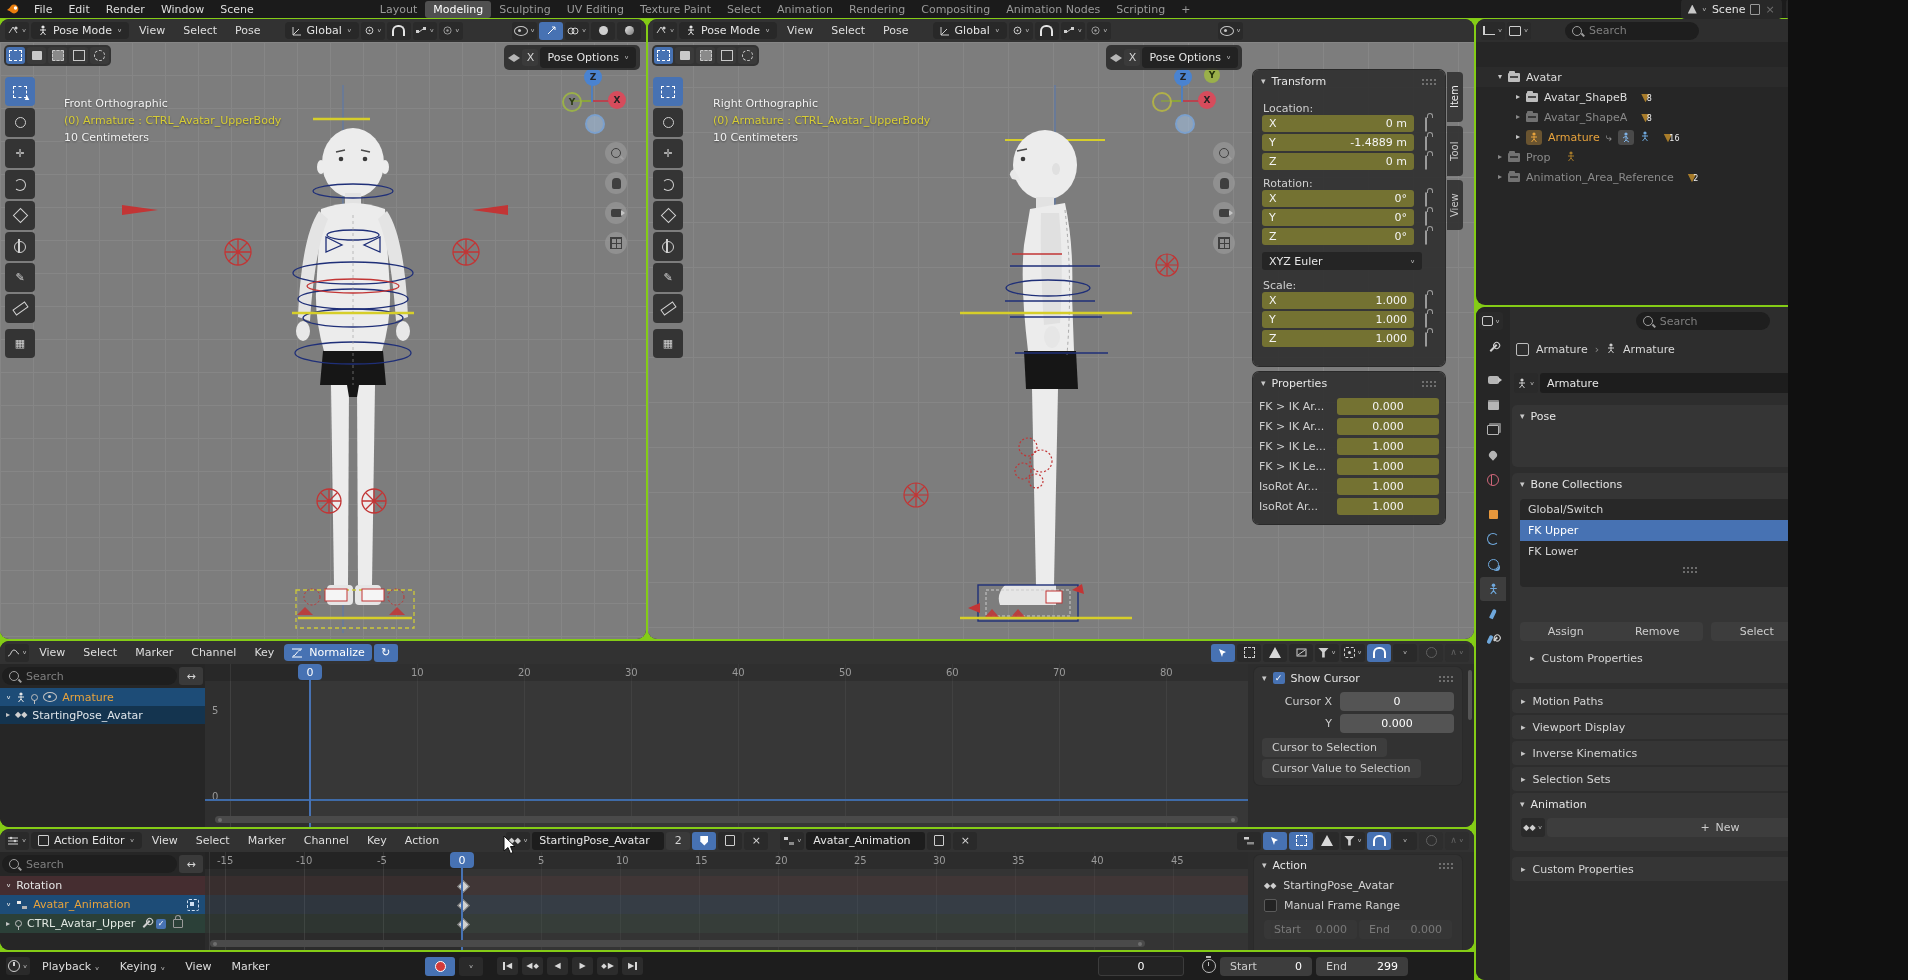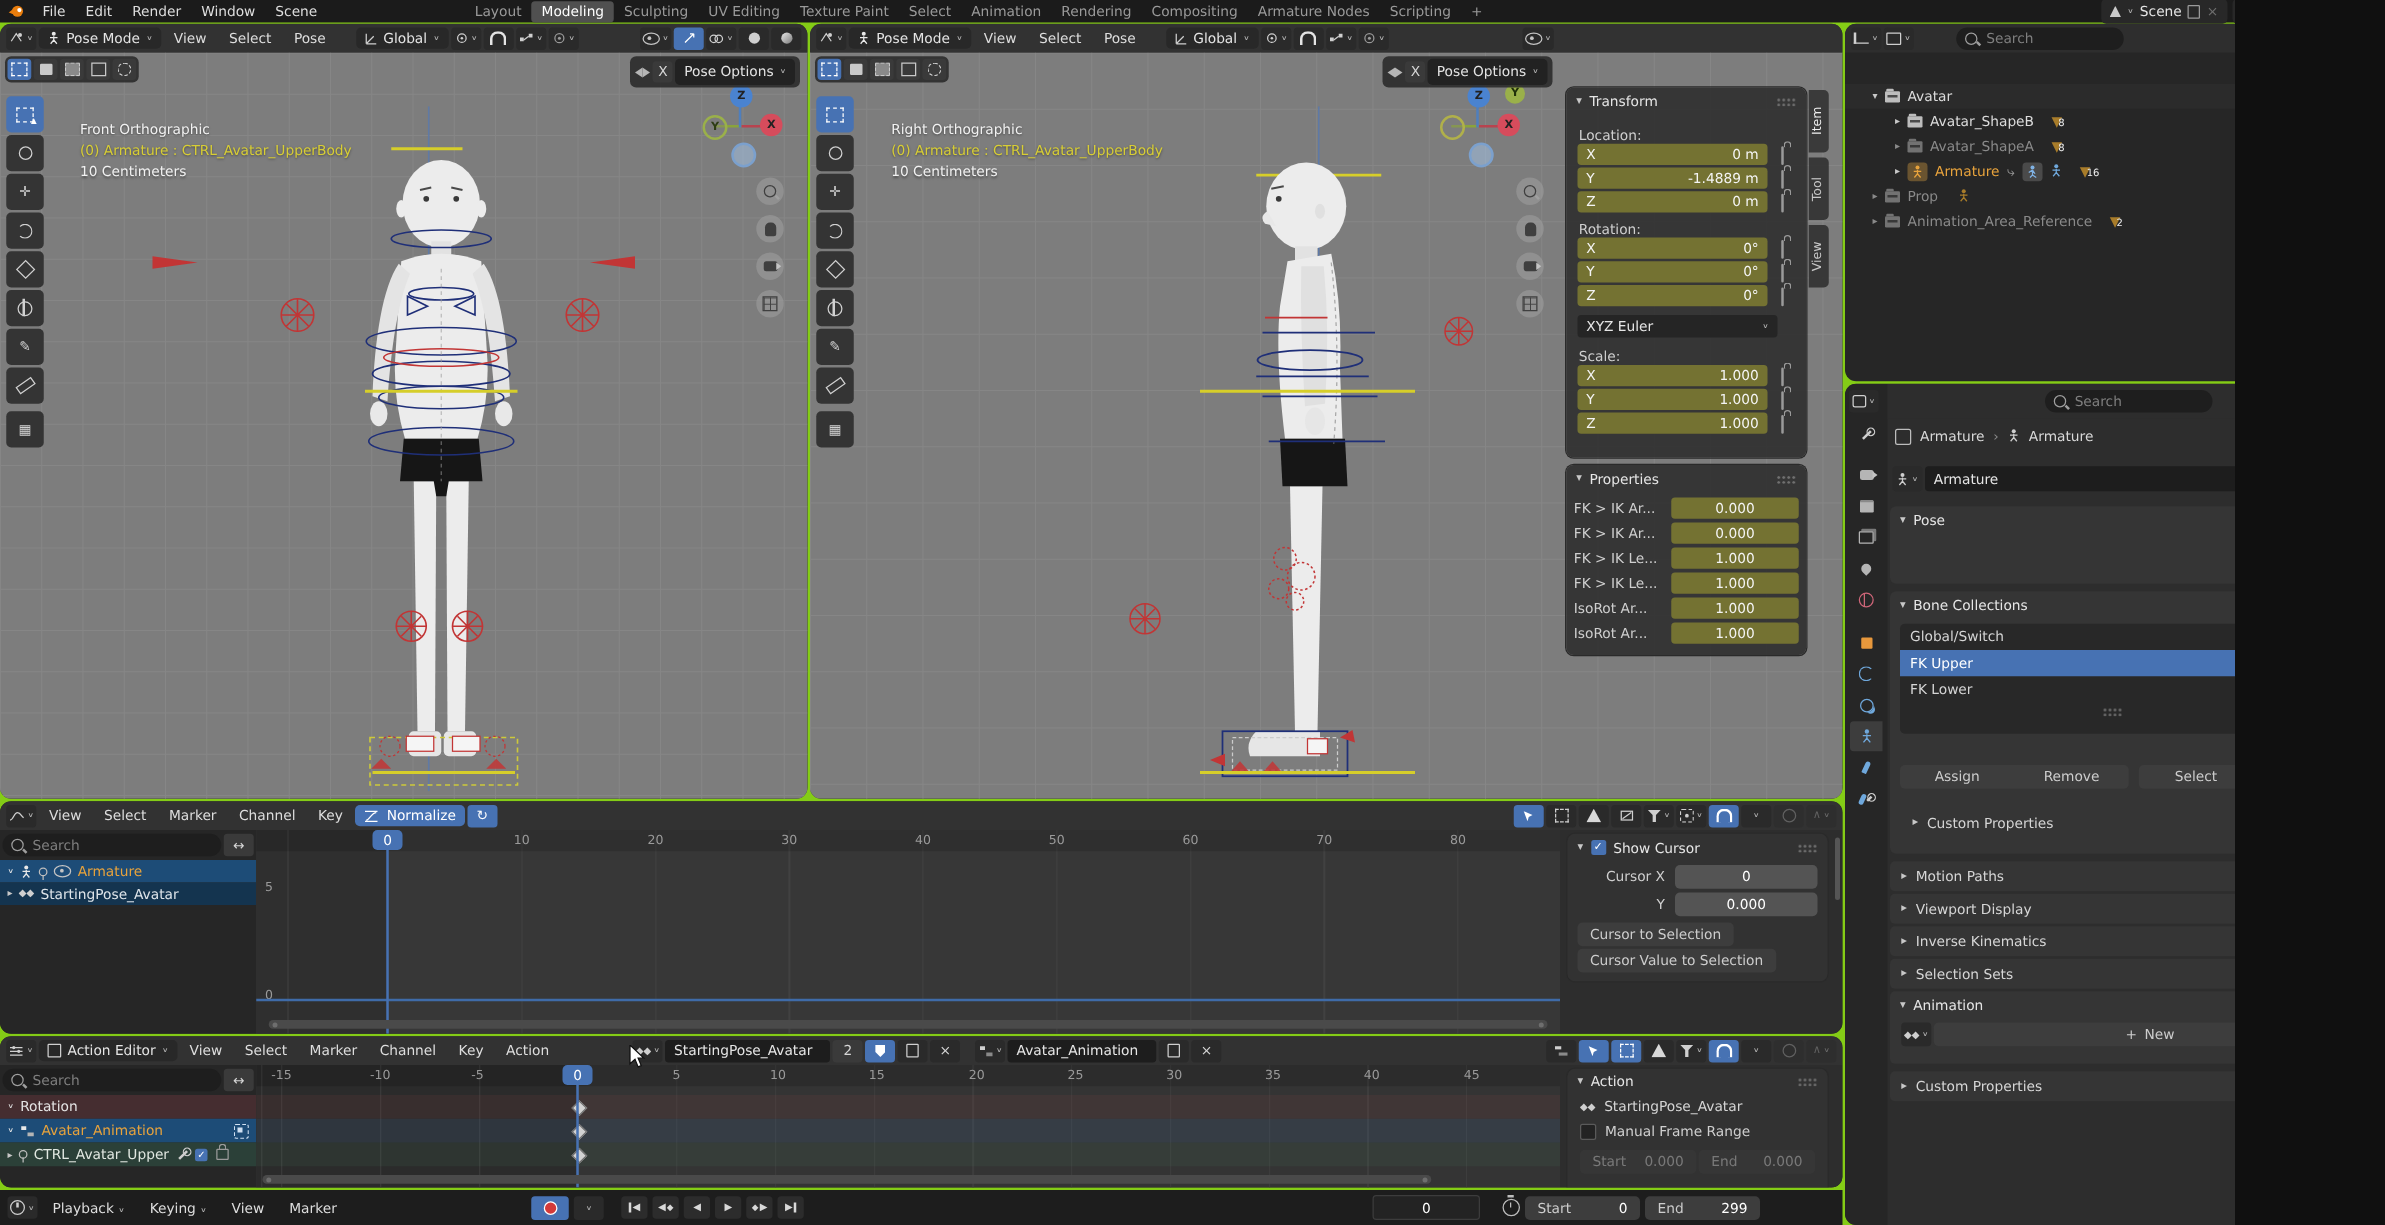--- a/index.html
+++ b/index.html
@@ -89,21 +89,21 @@
     <span style="width:110px"></span>
     <span class="menu" style="color:#9a9a9a">Layout</span>
     <span class="menu" style="background:#505050;color:#fff">Modeling</span>
     <span class="menu" style="color:#9a9a9a">Sculpting</span>
     <span class="menu" style="color:#9a9a9a">UV Editing</span>
     <span class="menu" style="color:#9a9a9a">Texture Paint</span>
     <span class="menu" style="color:#9a9a9a">Select</span>
     <span class="menu" style="color:#9a9a9a">Animation</span>
     <span class="menu" style="color:#9a9a9a">Rendering</span>
     <span class="menu" style="color:#9a9a9a">Compositing</span>
-    <span class="menu" style="color:#9a9a9a">Armature Nodes</span>
+    <span class="menu" style="color:#9a9a9a">Animation Nodes</span>
     <span class="menu" style="color:#9a9a9a">Scripting</span>
     <span class="menu" style="color:#9a9a9a">+</span>
     <span style="flex:1"></span>
     <span class="dd" style="height:14px;margin-right:4px">
       <span style="width:9px;height:9px;background:#c9c9c9;clip-path:polygon(50% 0,100% 100%,0 100%)"></span>
         <span class="chv">∨</span>
       <span>Scene</span>
       <span style="width:8px;height:9px;border:1px solid #9a9a9a;border-radius:1px"></span>
       <span style="color:#6e6e6e">×</span>
     </span>
@@ -889,21 +889,21 @@
       <div class="abs" style="left:340px;top:30px;width:4px;height:36px;background:#5a5a5a;border-radius:2px"></div>
       <div class="abs" style="left:356px;top:26px;display:flex;flex-direction:column;gap:2px">
         <span class="ibtn" style="width:24px;height:22px;background:#3d3d3d;color:#e0e0e0">+</span>
         <span class="ibtn" style="width:24px;height:22px;background:#3d3d3d;color:#e0e0e0">−</span>
         <span class="ibtn" style="width:24px;height:18px;background:#3d3d3d;margin-top:6px">
             <span class="chv">∨</span>
           </span>
         <span class="ibtn" style="width:24px;height:18px;background:#3d3d3d;margin-top:8px;color:#cfcfcf;font-size:8px">▲</span>
         <span class="ibtn" style="width:24px;height:18px;background:#3d3d3d;color:#cfcfcf;font-size:8px">▼</span>
       </div>
-      <div class="abs" style="left:8px;top:139px;right:8px;display:flex;gap:0">
+      <div class="abs" style="left:8px;top:149px;right:8px;display:flex;gap:0">
         <span class="greyfield" style="flex:1;justify-content:center;border-radius:4px 0 0 4px">Assign</span>
         <span class="greyfield" style="flex:1;justify-content:center;border-radius:0 4px 4px 0">Remove</span>
         <span style="width:8px"></span>
         <span class="greyfield" style="flex:1;justify-content:center;border-radius:4px 0 0 4px">Select</span>
         <span class="greyfield" style="flex:1;justify-content:center;border-radius:0 4px 4px 0">Deselect</span>
       </div>
       <div class="abs" style="left:18px;top:180px;display:flex;gap:7px;align-items:center">
         <span class="tri">▸</span>
           <span>Custom Properties</span>
       </div>

